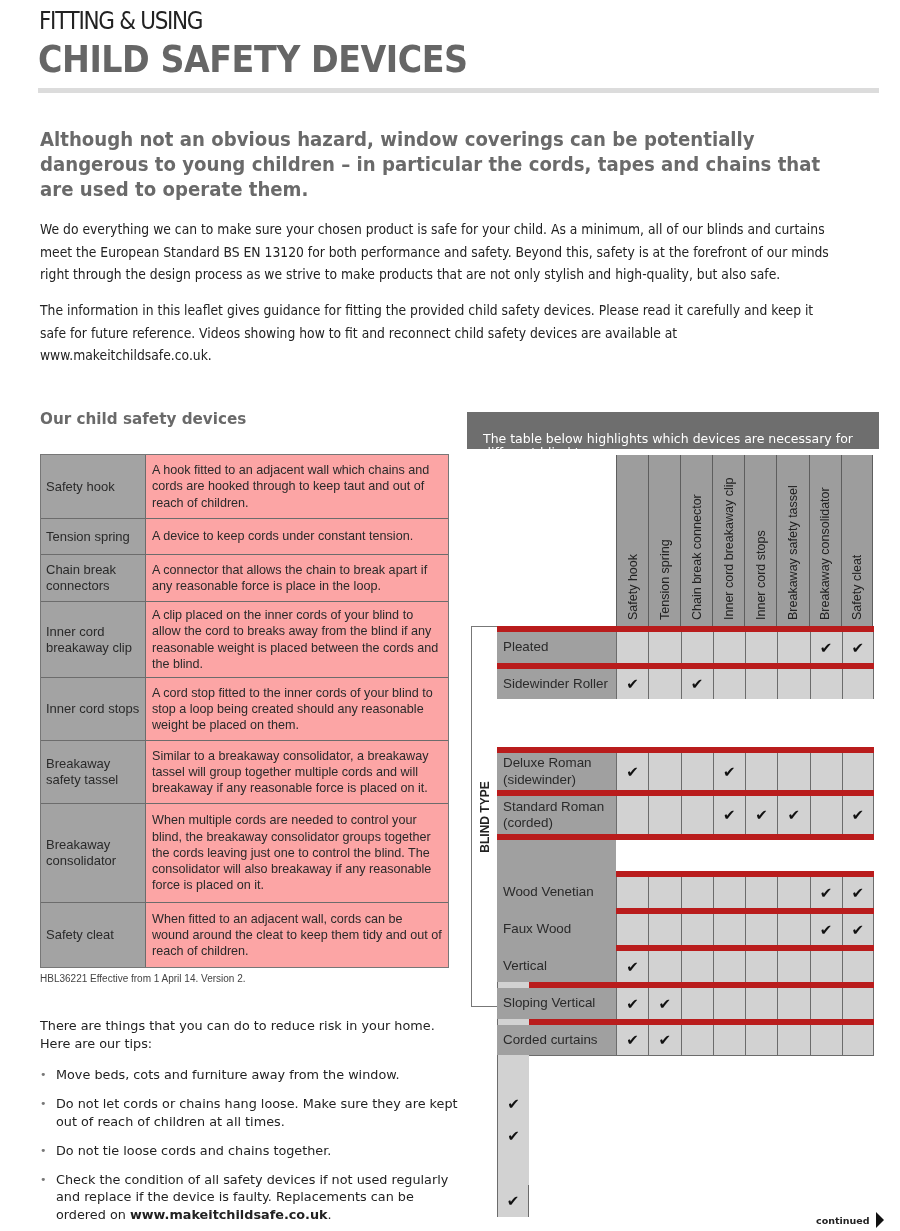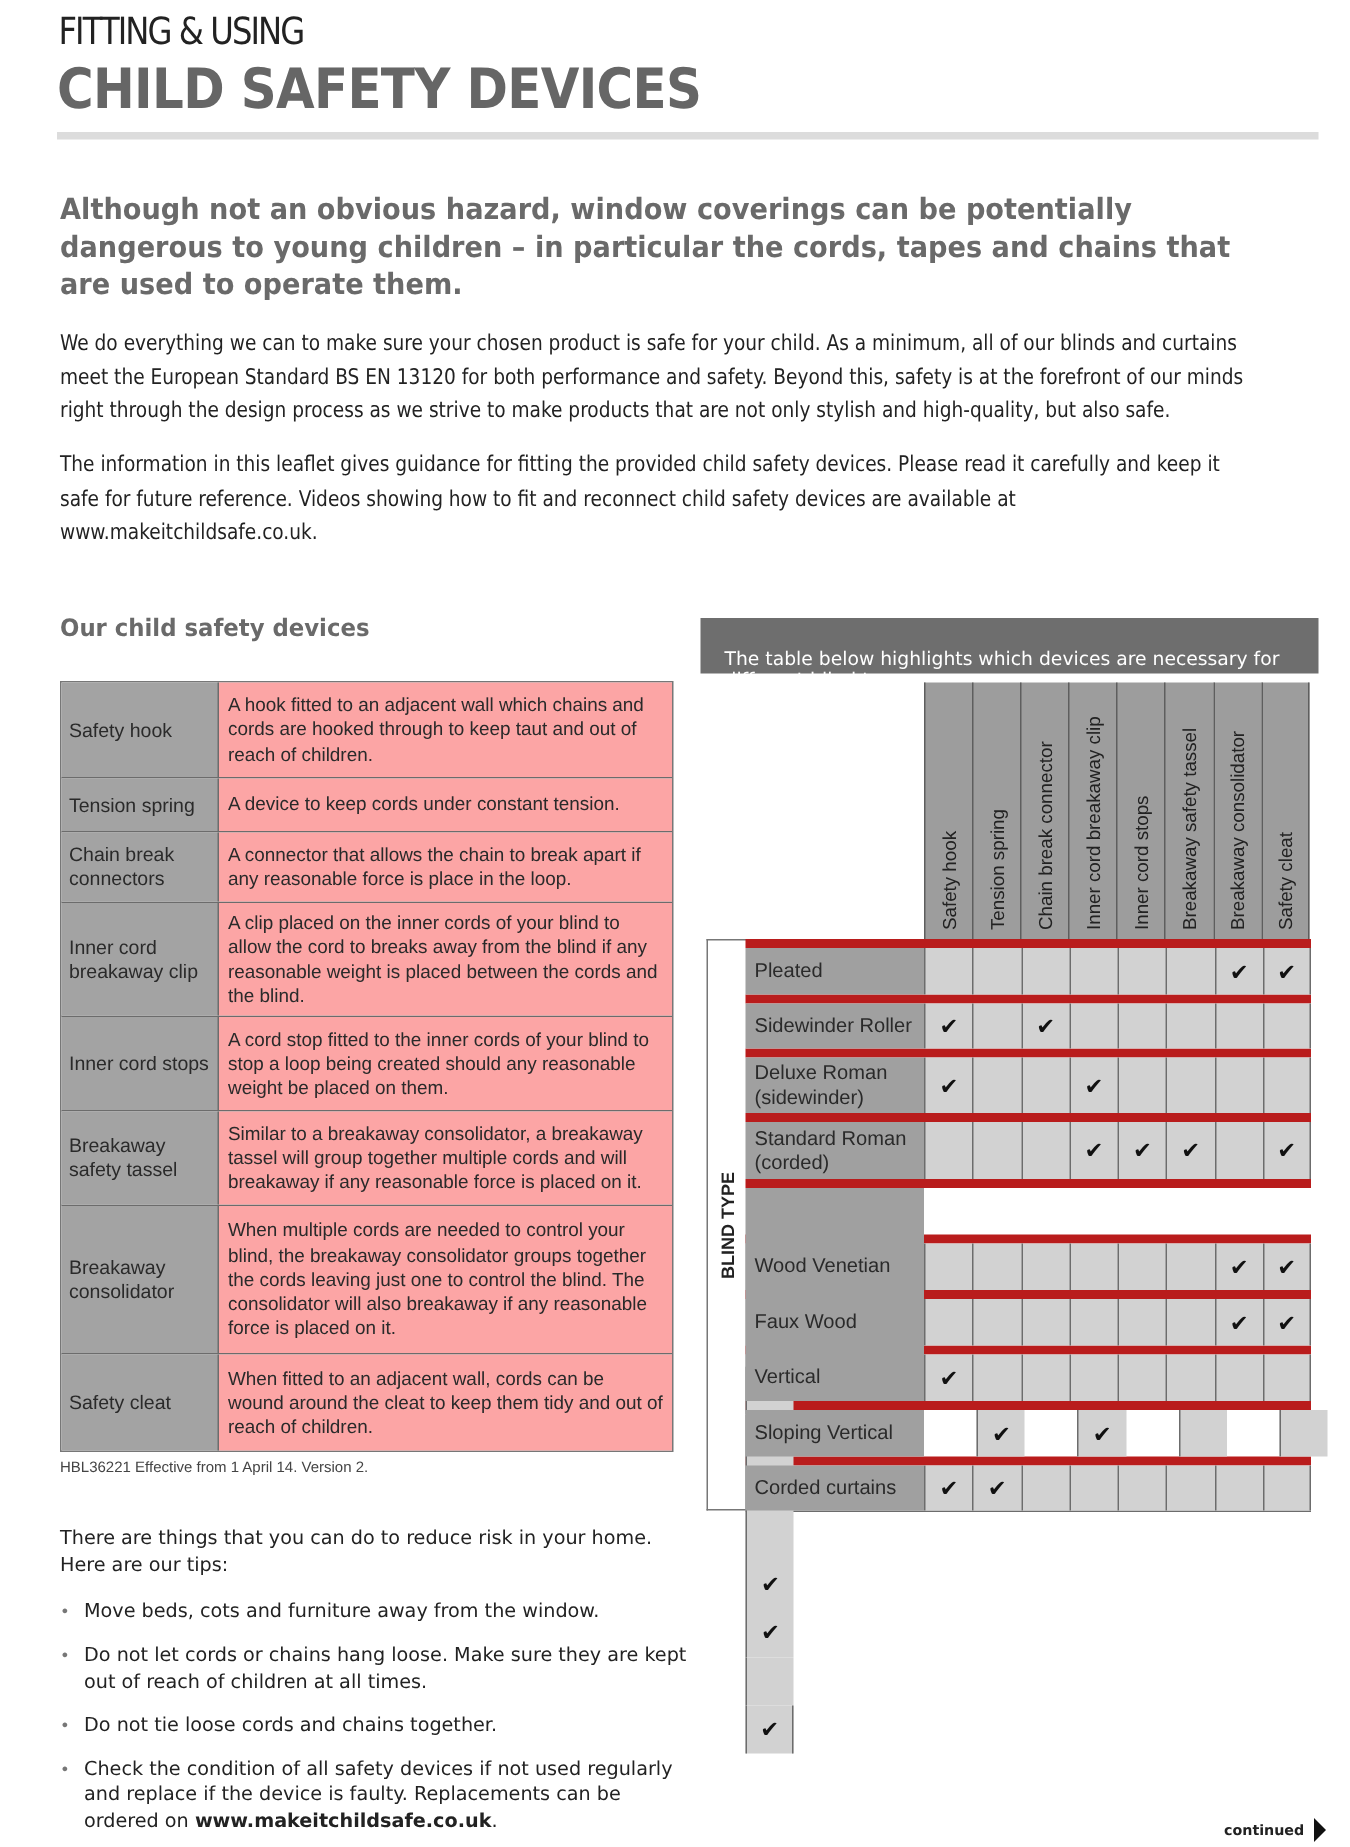--- a/index.html
+++ b/index.html
@@ -150,21 +150,21 @@
       <div class="m-label">Sidewinder Roller</div>
       <div class="m-cell">✔</div>
       <div class="m-cell"></div>
       <div class="m-cell">✔</div>
       <div class="m-cell"></div>
       <div class="m-cell"></div>
       <div class="m-cell"></div>
       <div class="m-cell"></div>
       <div class="m-cell"></div>
     </div>
-    <div class="m-row" style="height: 43px;">
+    <div class="m-row" style="height: 43px; margin-top: 48px;">
       <div class="m-label">Deluxe Roman (sidewinder)</div>
       <div class="m-cell">✔</div>
       <div class="m-cell"></div>
       <div class="m-cell"></div>
       <div class="m-cell">✔</div>
       <div class="m-cell"></div>
       <div class="m-cell"></div>
       <div class="m-cell"></div>
       <div class="m-cell"></div>
     </div>
@@ -216,21 +216,21 @@
       <div class="m-label">Vertical</div>
       <div class="m-cell">✔</div>
       <div class="m-cell"></div>
       <div class="m-cell"></div>
       <div class="m-cell"></div>
       <div class="m-cell"></div>
       <div class="m-cell"></div>
       <div class="m-cell"></div>
       <div class="m-cell"></div>
     </div>
-    <div class="m-row" style="height: 37px; gap: 35px;">
+    <div class="m-row" style="height: 37px;">
       <div class="m-label">Sloping Vertical</div>
       <div class="m-cell">✔</div>
       <div class="m-cell">✔</div>
       <div class="m-cell"></div>
       <div class="m-cell"></div>
       <div class="m-cell"></div>
       <div class="m-cell"></div>
       <div class="m-cell"></div>
       <div class="m-cell"></div>
     </div>

